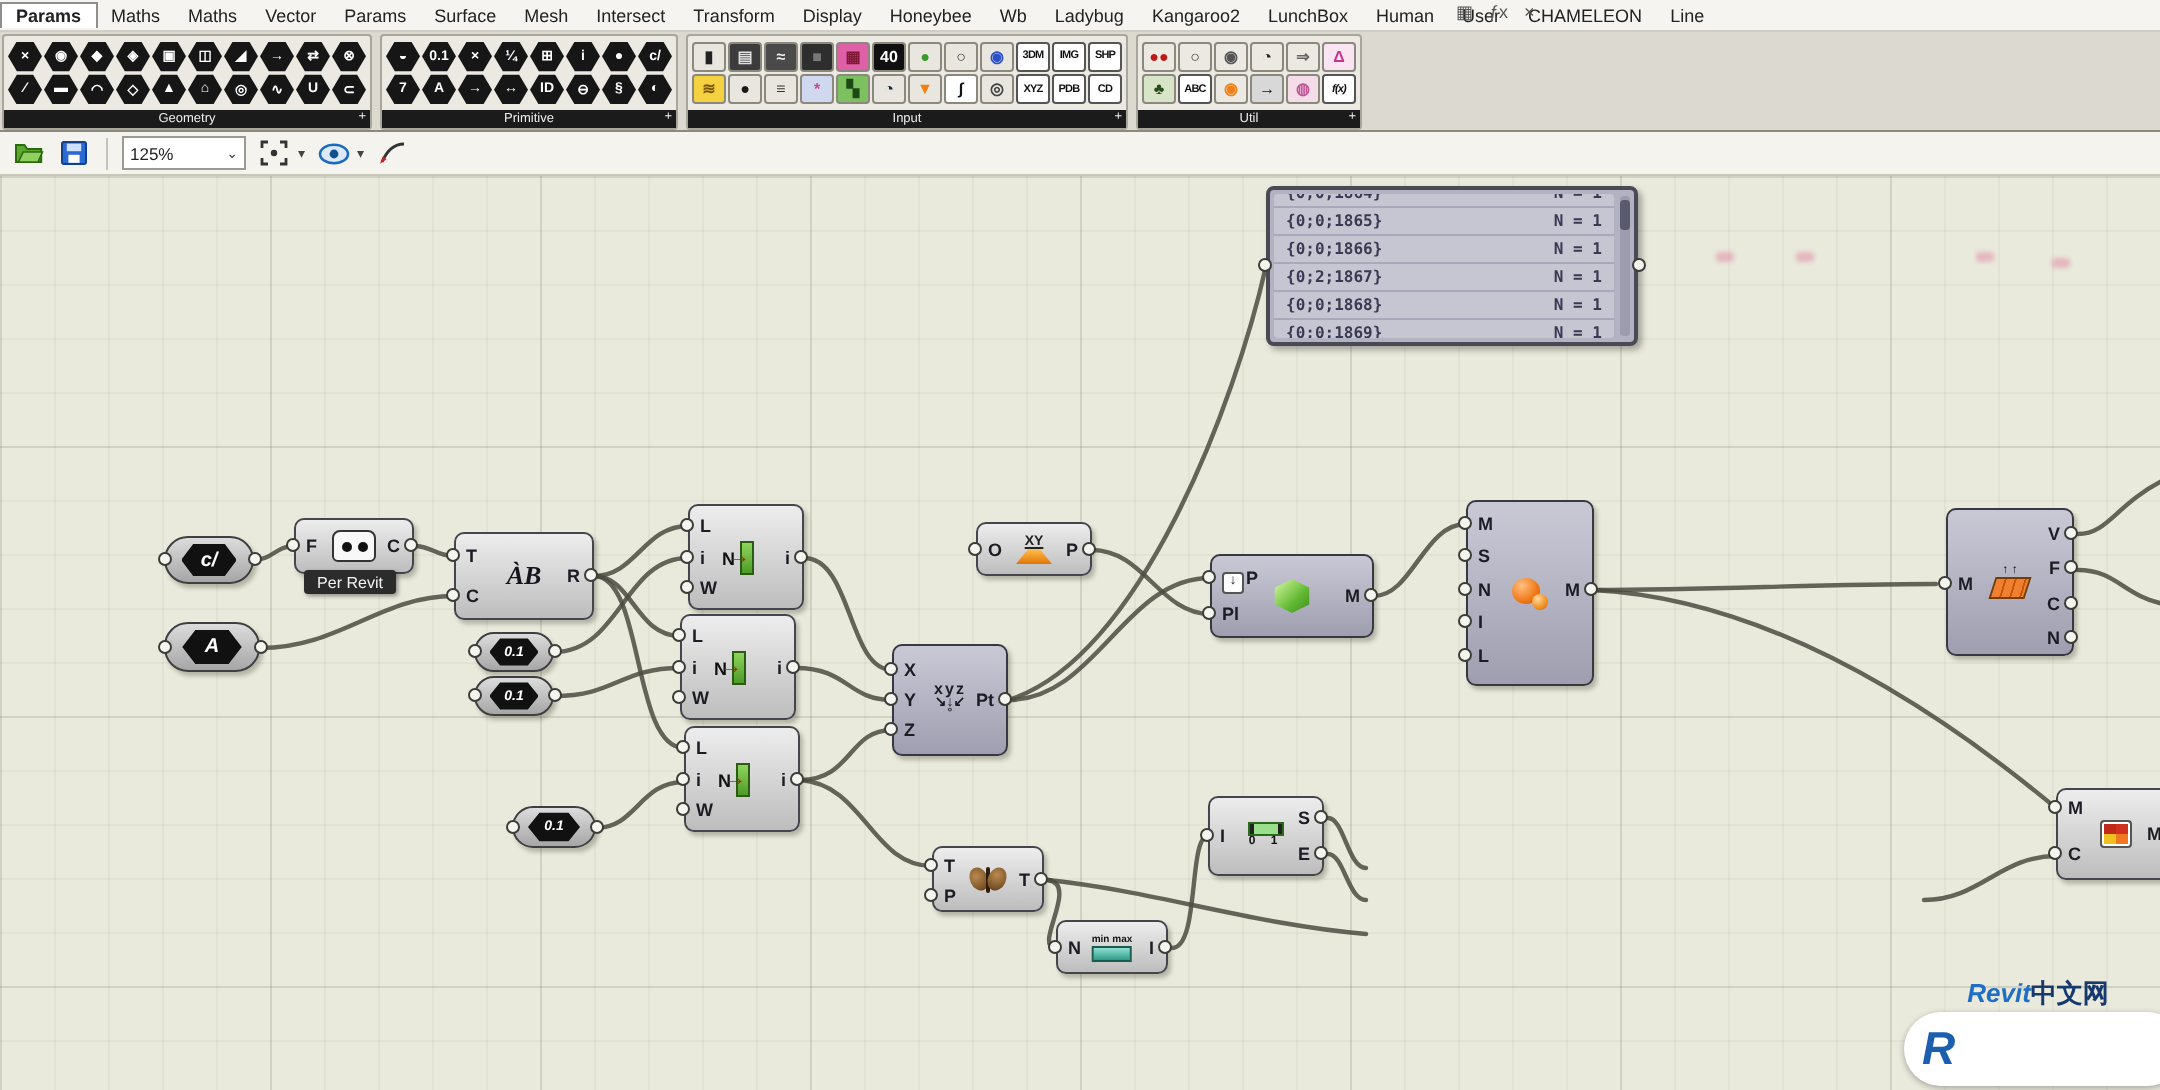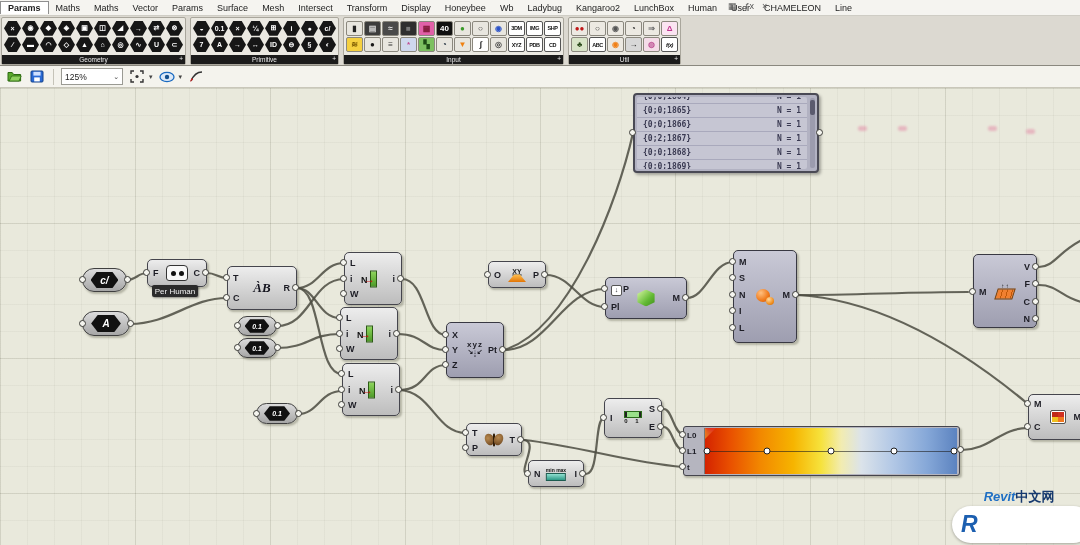--- a/index.html
+++ b/index.html
@@ -377,21 +377,21 @@
       <span class="plabel" style="left: 5px; top: 9px;">F</span>
       <span class="notch" style="left: 54px; top: 9px;"></span>
       <span class="plabel" style="right: 6px; top: 9px;">C</span>
       <span class="cicon">
         <span class="ic-skull">
           <i></i>
           <i></i>
         </span>
       </span>
     </div>
-    <div class="tag" style="left: 152px; top: 197px; width: 46px; height: 12px;">Per Human</div>
+    <div class="tag" style="left: 152px; top: 197px; width: 46px; height: 12px;">Per Revit</div>
     <div class="capsule" style="left: 82px; top: 223px; width: 48px; height: 25px;">
       <span class="hexbadge" style="width: 29.76px; height: 17px; font-size: 10px;">A</span>
       <span class="notch" style="left: -4px; top: 7.5px;"></span>
       <span class="notch" style="left: 44px; top: 7.5px;"></span>
     </div>
     <div class="comp" style="left: 227px; top: 178px; width: 70px; height: 44px;">
       <span class="notch" style="left: -5px; top: 6.88px;"></span>
       <span class="plabel" style="left: 5px; top: 6.88px;">T</span>
       <span class="notch" style="left: -5px; top: 27.12px;"></span>
       <span class="plabel" style="left: 5px; top: 27.12px;">C</span>
@@ -622,34 +622,17 @@
           <span>{0;0;1869}</span>
           <span>N = 1</span>
         </div>
       </div>
       <div class="pscroll">
         <div class="pthumb"></div>
       </div>
       <span class="notch" style="left: -6px; top: 34px;"></span>
       <span class="notch" style="left: 181px; top: 34px;"></span>
     </div>
-    <div class="gradcomp" style="left: 683px; top: 338px; width: 277px; height: 50px;">
-      <span class="notch" style="left: -5px; top: 3.5px;"></span>
-      <span class="plabel" style="left: 3px; top: 3.5px; font-size: 8px;">L0</span>
-      <span class="notch" style="left: -5px; top: 20px;"></span>
-      <span class="plabel" style="left: 3px; top: 20px; font-size: 8px;">L1</span>
-      <span class="notch" style="left: -5px; top: 36px;"></span>
-      <span class="plabel" style="left: 3px; top: 36px; font-size: 8px;">t</span>
-      <div class="gradbar" style="background: linear-gradient(90deg, rgb(212, 35, 0) 0%, rgb(233, 80, 0) 10%, rgb(242, 136, 0) 22%, rgb(246, 180, 0) 35%, rgb(246, 226, 60) 46%, rgb(242, 236, 176) 54%, rgb(219, 227, 234) 62%, rgb(180, 201, 230) 74%, rgb(134, 168, 216) 88%, rgb(92, 131, 192) 100%);"></div>
-      <div class="gflag"></div>
-      <div class="gmid" style="top: 24px;"></div>
-      <span class="grip" style="left: 22.53px; top: 24px;"></span>
-      <span class="grip" style="left: 83.25px; top: 24px;"></span>
-      <span class="grip" style="left: 146.5px; top: 24px;"></span>
-      <span class="grip" style="left: 209.75px; top: 24px;"></span>
-      <span class="grip" style="left: 270.47px; top: 24px;"></span>
-      <span class="notch" style="left: 273px; top: 19px;"></span>
-    </div>
     <span class="faint" style="left: 858px; top: 38px;"></span>
     <span class="faint" style="left: 898px; top: 38px;"></span>
     <span class="faint" style="left: 988px; top: 38px;"></span>
     <span class="faint" style="left: 1026px; top: 41px;"></span>
   </div>
 
 </body></html>

